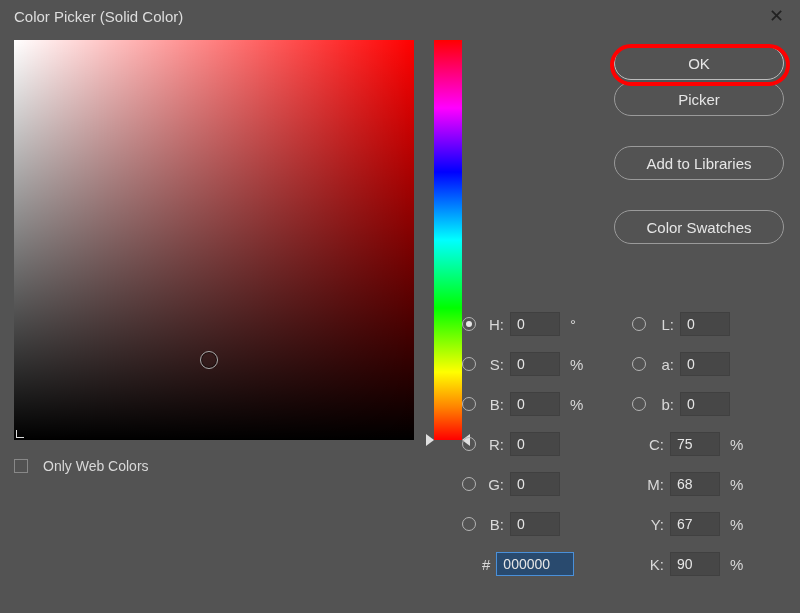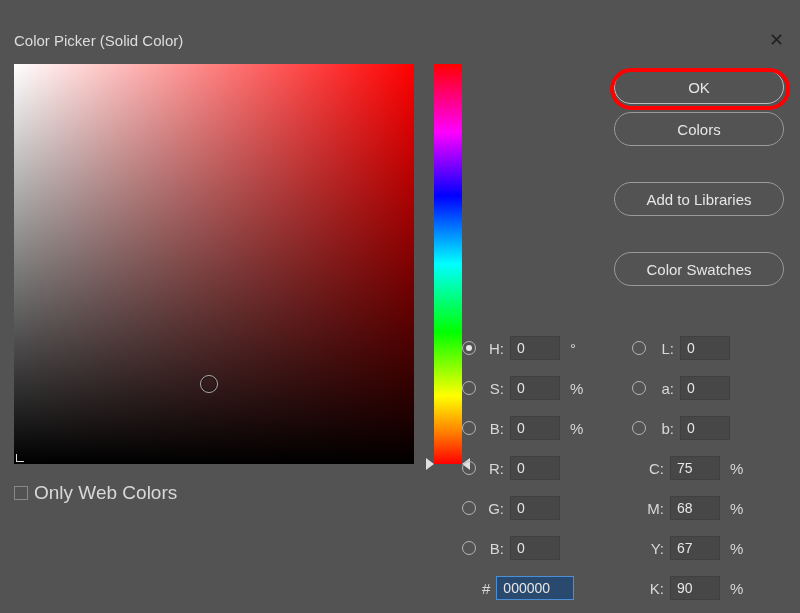--- a/index.html
+++ b/index.html
@@ -1,43 +1,43 @@
 <!DOCTYPE html>
 <html><head>
 <meta charset="utf-8">
 <style>
 *{box-sizing:border-box;margin:0;padding:0;font-family:Arial,Helvetica,sans-serif;}
 body{background:#535353;width:800px;height:613px;overflow:hidden;}
-.titlebar{height:32px;display:flex;align-items:center;justify-content:space-between;padding:0 8px 0 14px;background:#535353;margin-top:24px;}
+.titlebar{height:32px;display:flex;align-items:center;justify-content:space-between;padding:0 8px 0 14px;background:#535353;}
 .titlebar .title{color:#ddd;font-size:15px;}
 .titlebar .close{color:#222;font-size:18px;font-weight:400;padding:4px 8px;cursor:pointer;}
 .content{padding:8px 14px 14px 14px;position:relative;display:flex;}
 .left{width:412px;position:relative;}
 .sv-box{width:400px;height:400px;background:
  linear-gradient(to bottom,transparent 0%,#000 100%),
  linear-gradient(to right,#fff 0%,rgba(255,255,255,0) 100%),
  #ff0000;
  position:relative;}
 .picker-ring{position:absolute;width:18px;height:18px;border:1.5px solid #aaa;border-radius:50%;box-shadow:inset 0 0 0 1px rgba(0,0,0,.5);}
 .corner{position:absolute;left:2px;bottom:2px;width:8px;height:8px;border-left:1.5px solid #ddd;border-bottom:1.5px solid #ddd;}
 .hue-strip{position:absolute;left:420px;top:0;width:28px;height:400px;background:linear-gradient(to bottom,
  #ff0000 0%,#ff00ff 17%,#8000ff 25%,#0000ff 33%,#00ffff 50%,#00ff00 67%,#ffff00 83%,#ff8000 92%,#ff0000 100%);
  cursor:pointer;}
 .hue-arrow-l,.hue-arrow-r{position:absolute;width:0;height:0;border-top:6px solid transparent;border-bottom:6px solid transparent;}
 .hue-arrow-l{border-left:8px solid #e0e0e0;left:412px;top:394px;}
 .hue-arrow-r{border-right:8px solid #e0e0e0;left:448px;top:394px;}
-.only-web{margin-top:18px;display:flex;align-items:center;gap:6px;color:#d8d8d8;font-size:19px;}
+.only-web{margin-top:18px;display:flex;align-items:center;gap:15px;color:#d8d8d8;font-size:14px;}
 .only-web .chk{width:14px;height:14px;border:1px solid #888;background:#525252;}
 .right{flex:1;padding-left:50px;position:relative;}
 .swatch-area{text-align:center;width:110px;margin-left:6px;}
 .swatch-area .lbl{color:#cfcfcf;font-size:15px;}
 .swatch{width:90px;height:104px;margin:6px auto;display:flex;flex-direction:column;border:1px solid #666;}
 .swatch .half{flex:1;}
 .buttons{position:absolute;right:2px;top:6px;width:170px;}
-.btn{width:100%;height:34px;border:1.5px solid #9a9a9a;border-radius:18px;background:#535353;color:#e6e6e6;font-size:15px;cursor:pointer;margin-bottom:8px;}
+.btn{width:100%;height:34px;border:1.5px solid #9a9a9a;border-radius:18px;background:#535353;color:#e6e6e6;font-size:15px;cursor:pointer;margin-bottom:2px;}
 .btn.ok{border-color:#bcbcbc;}
 .ok-highlight{position:absolute;right:-6px;top:-2px;width:180px;height:42px;border:4px solid #ff0000;border-radius:24px;pointer-events:none;}
 .fields{position:absolute;left:462px;top:272px;width:330px;color:#d8d8d8;font-size:15px;}
 .row{display:flex;align-items:center;height:40px;}
 .col-a{width:170px;display:flex;align-items:center;gap:6px;}
 .col-b{width:160px;display:flex;align-items:center;gap:6px;}
 .radio{display:inline-block;width:14px;height:14px;border:1.5px solid #b5b5b5;border-radius:50%;position:relative;flex:0 0 14px;}
 .radio.sel::after{content:'';position:absolute;left:3px;top:3px;width:6px;height:6px;background:#e6e6e6;border-radius:50%;}
 .flabel{width:22px;text-align:right;}
 .val{width:50px;height:24px;background:#474747;border:1px solid #404040;color:#e6e6e6;text-align:left;padding:2px 6px;font-size:14px;}
@@ -65,21 +65,21 @@
    <span class="chk"></span>
    <span>Only Web Colors</span>
   </div>
  </div>
 
  <div class="right">
 
   <div class="buttons">
    <div class="ok-highlight"></div>
    <button class="btn ok">OK</button>
-   <button class="btn">Colors</button>
+   <button class="btn">Picker</button>
    <div style="height:28px;"></div>
    <button class="btn">Add to Libraries</button>
    <div style="height:28px;"></div>
    <button class="btn">Color Swatches</button>
   </div>
  </div>
 
  <div class="fields">
   <div class="row">
    <div class="col-a">

